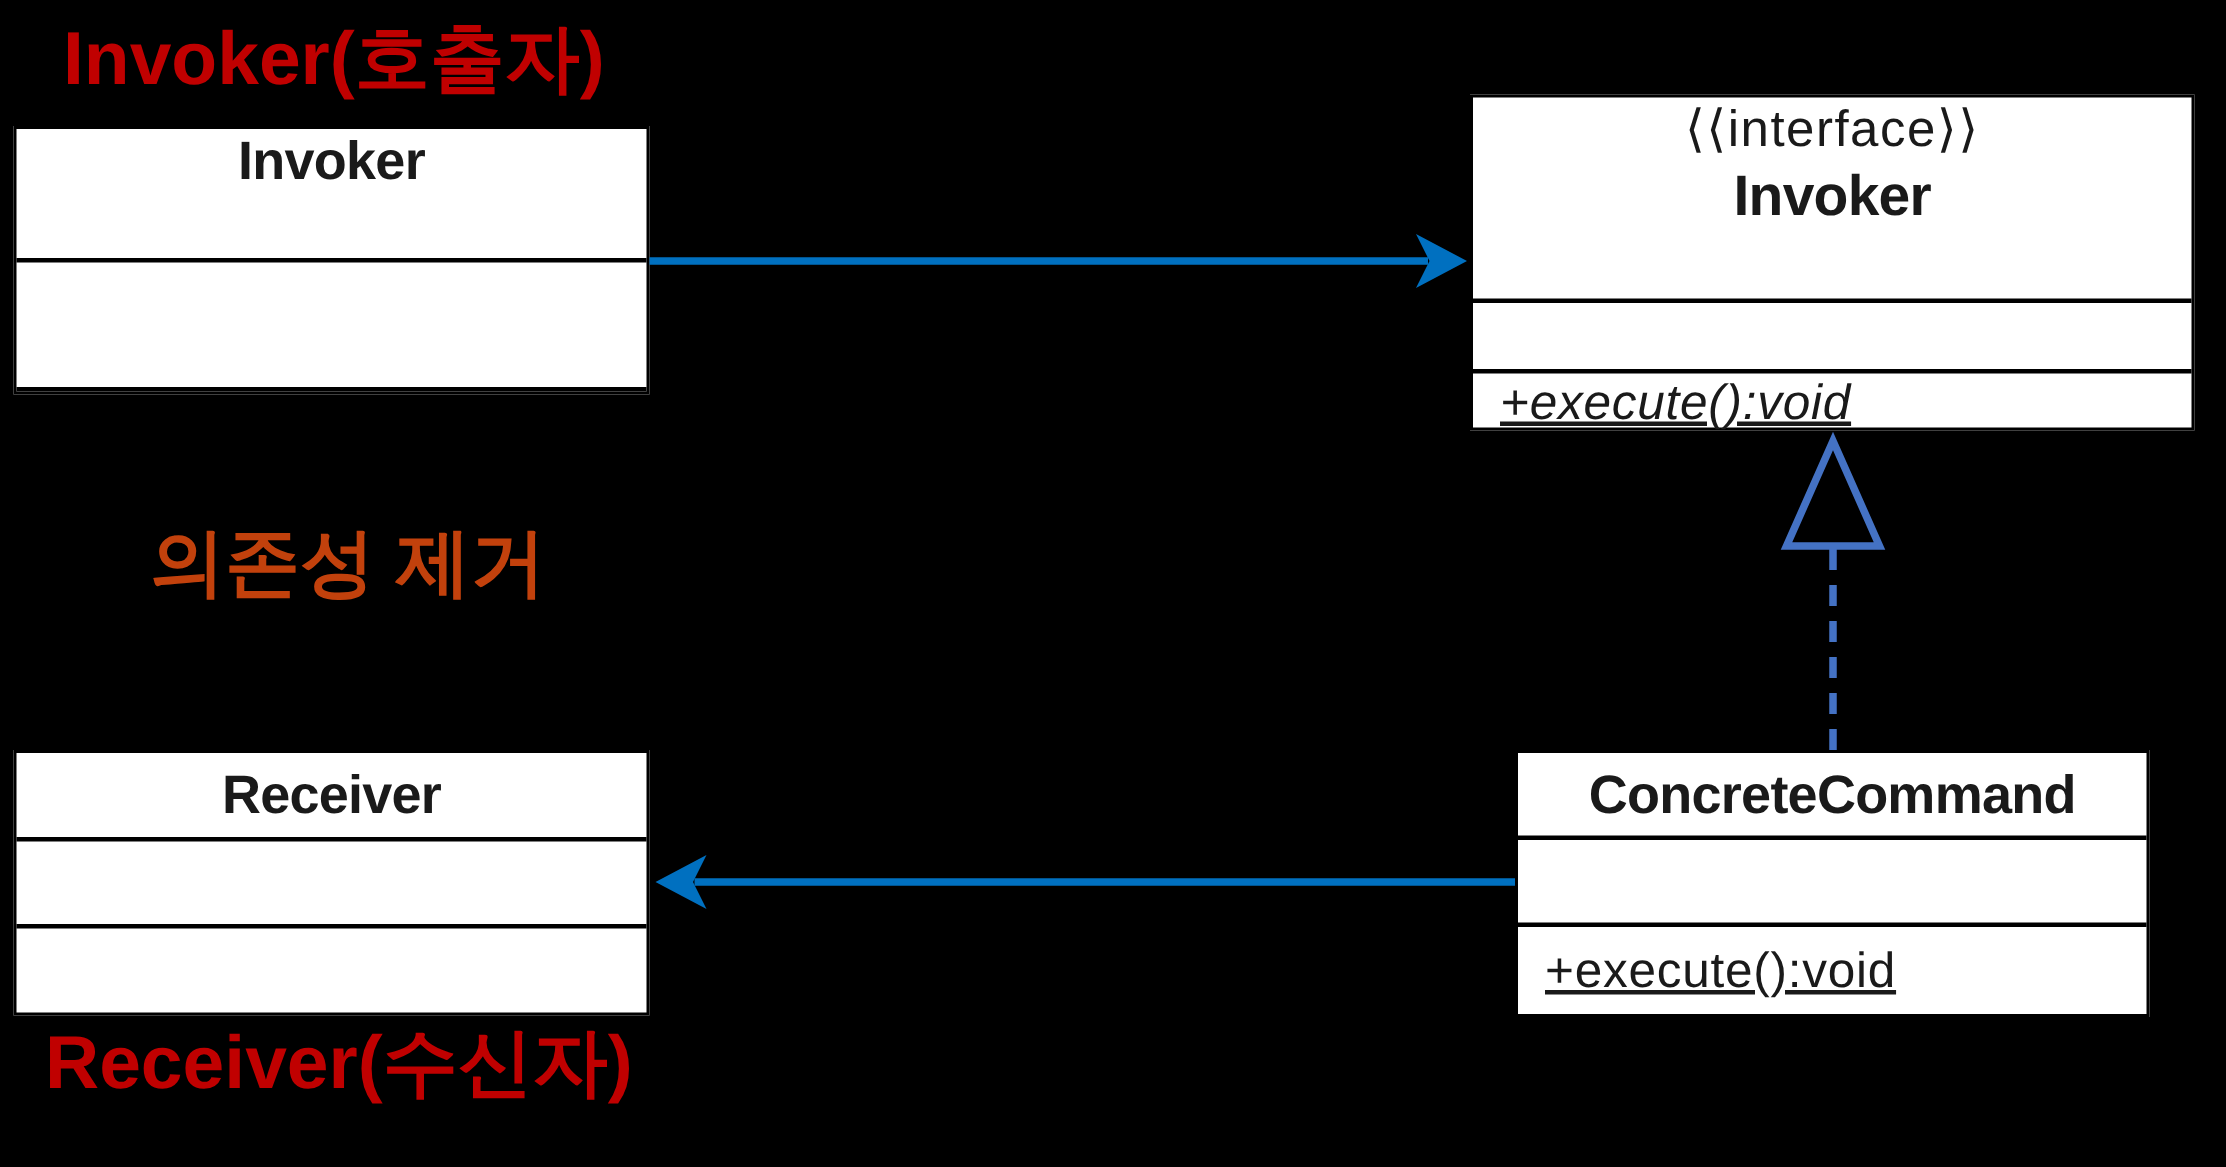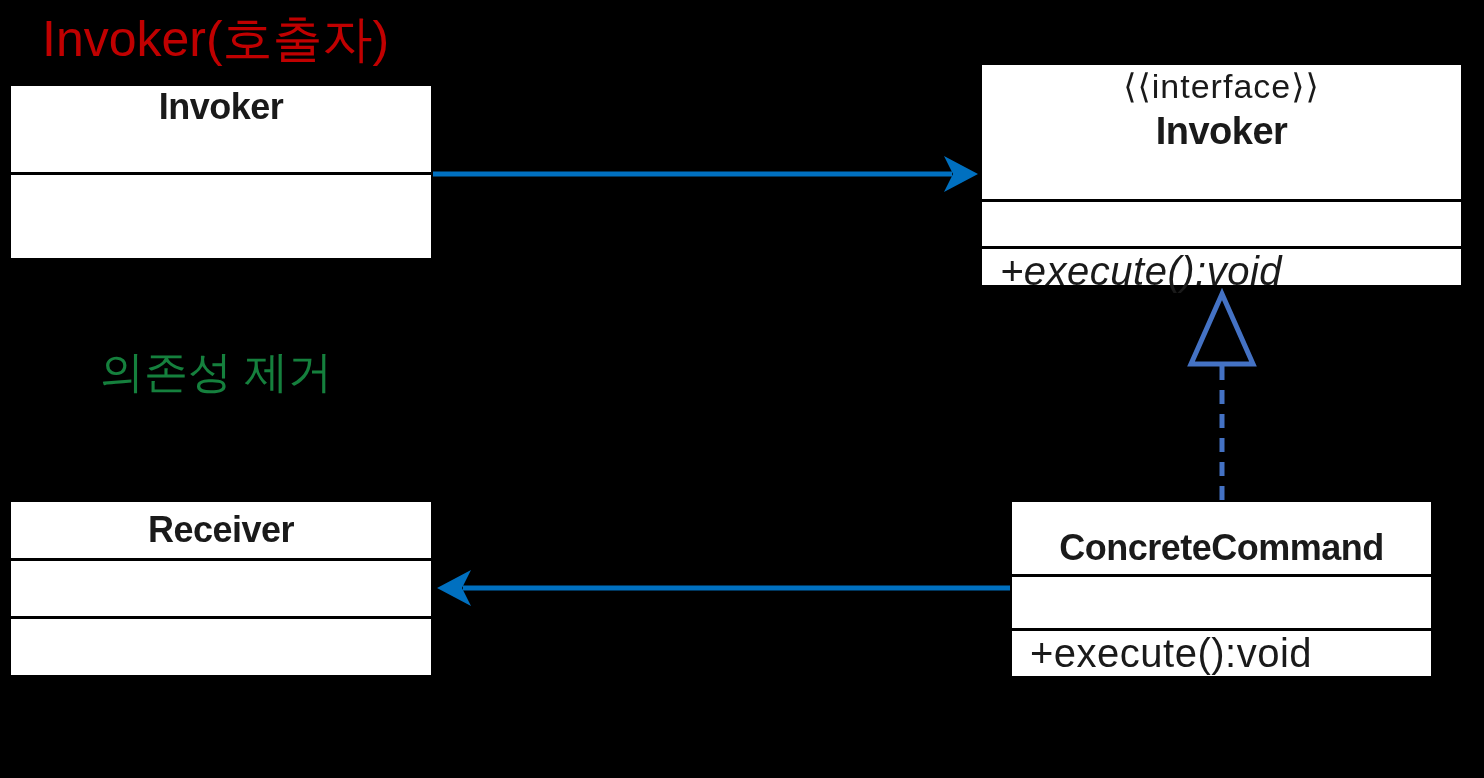--- a/index.html
+++ b/index.html
@@ -12,26 +12,26 @@
     width: 1484px;
     height: 778px;
     background: #000000;
     overflow: hidden;
     font-family: "Liberation Sans", "DejaVu Sans", sans-serif;
   }
 
   
   .annotation {
     position: absolute;
-    font-weight: 400;
+    font-weight: 700;
     white-space: nowrap;
     line-height: 1.1;
   }
   .annotation.red { color: #C00000; font-size: 50px; }
-  .annotation.purple { color: #15803d; font-size: 44px; }
+  .annotation.purple { color: #c2410c; font-size: 50px; }
   #invoker-annotation { left: 42px; top: 12px; }
   #dependency-annotation { left: 100px; top: 348px; }
   #receiver-annotation { left: 30px; top: 681px; }
 
   
   .uml-class {
     position: absolute;
     background: #FFFFFF;
     border: 2px solid #000000;
     box-sizing: border-box;
@@ -48,23 +48,24 @@
   .compartment.divided { border-top: 3px solid #000000; }
   .compartment.name-compartment {
     flex-direction: column;
     font-size: 36px;
     font-weight: 600;
     letter-spacing: -0.5px;
   }
   .compartment.ops-compartment {
     justify-content: flex-start;
     padding-left: 18px;
-    font-size: 40px;
+    font-size: 33px;
     font-weight: 300;
     letter-spacing: 0.5px;
+    text-decoration: underline;
   }
   .stereotype-line {
     font-size: 34px;
     font-weight: 300;
     letter-spacing: 1px;
   }
   .bold-name { font-weight: 700; font-size: 38px; }
 
   #invoker-box { left: 9px; top: 84px; width: 424px; height: 179px; gap: 44px; }
   #invoker-box .name-compartment { height: 57px; }
@@ -75,21 +76,21 @@
   #command-box .name-compartment { height: 101px; line-height: 1.25; }
   #command-box .attrs-compartment { height: 56px; }
   #command-box .ops-compartment { flex: 1; font-style: italic; }
 
   #receiver-box { left: 9px; top: 500px; width: 424px; height: 177px; }
   #receiver-box .name-compartment { height: 56px; }
   #receiver-box .attrs-compartment { height: 58px; }
   #receiver-box .ops-compartment { flex: 1; }
 
   #concrete-command-box { left: 1010px; top: 500px; width: 423px; height: 178px; }
-  #concrete-command-box .name-compartment { height: 55px; font-weight: 700; margin-top: 20px; }
+  #concrete-command-box .name-compartment { height: 55px; font-weight: 700; }
   #concrete-command-box .attrs-compartment { height: 58px; }
   #concrete-command-box .ops-compartment { flex: 1; }
 
   
   .overlay {
     position: absolute;
     left: 0; top: 0;
     width: 1484px;
     height: 778px;
     pointer-events: none;
@@ -97,20 +98,21 @@
 </style>
 </head>
 <body>
 
 <div class="canvas">
 
   <div class="annotation red" id="invoker-annotation">Invoker(호출자)</div>
 
   <div class="annotation purple" id="dependency-annotation">의존성 제거</div>
 
+  <div class="annotation red" id="receiver-annotation">Receiver(수신자)</div>
 
   <div class="uml-class" id="invoker-box">
     <div class="compartment name-compartment">Invoker</div>
     <div class="compartment attrs-compartment divided"></div>
     <div class="compartment ops-compartment divided"></div>
   </div>
 
   <div class="uml-class" id="command-box">
     <div class="compartment name-compartment">
       <div class="stereotype-line">⟨⟨interface⟩⟩</div>

